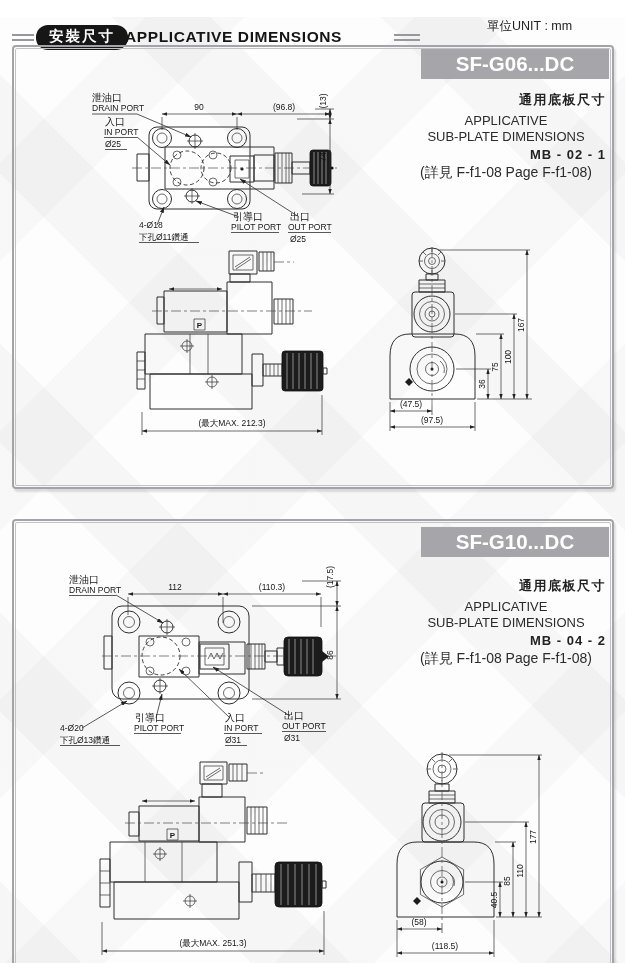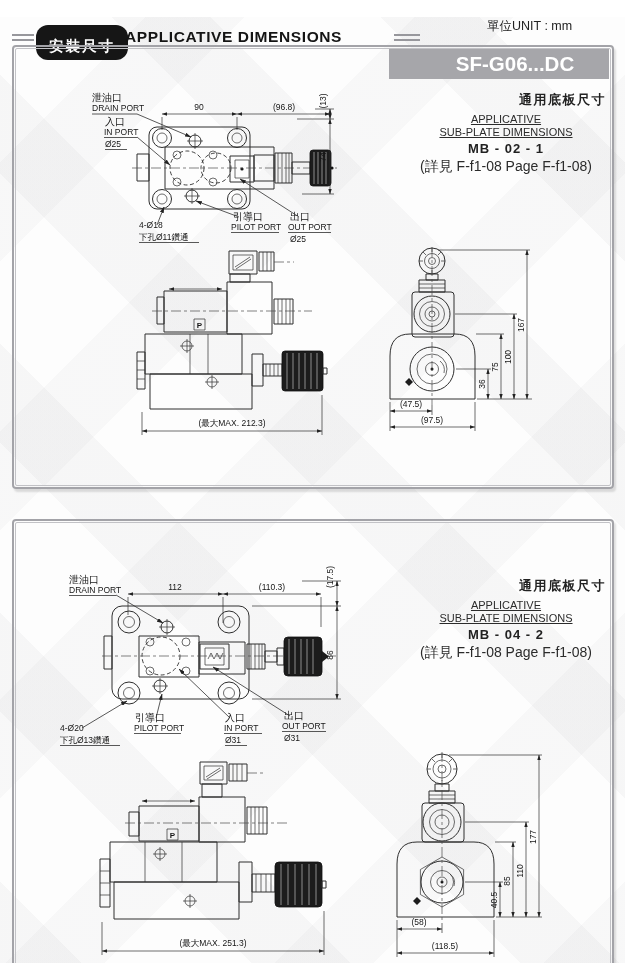--- a/index.html
+++ b/index.html
@@ -7,34 +7,34 @@
     position:relative;width:625px;height:963px;overflow:hidden;
     font-family:"Liberation Sans",sans-serif;color:#1a1a1a;
     background:
       repeating-linear-gradient(45deg, rgba(60,60,70,0.035) 0 70px, transparent 70px 190px),
       repeating-linear-gradient(-45deg, rgba(60,60,70,0.028) 0 70px, transparent 70px 190px),
       #fdfdfd;
     margin-top: 17px;
   }
   .unit{position:absolute;left:487px;top:1px;font-size:12.5px;color:#222;}
   .badge{position:absolute;left:36px;top:8px;background:#161616;color:#fff;
-    border-radius:12px;padding:12px 13px 4px;font-weight:bold;font-size:14.5px;letter-spacing:2px;}
+    border-radius:12px;padding:2px 13px 4px;font-weight:bold;font-size:14.5px;letter-spacing:2px;}
   .hdr-title{position:absolute;left:125px;top:11px;font-weight:bold;font-size:15.5px;letter-spacing:0.6px;color:#141414;}
   .dbl{position:absolute;height:3px;border-top:2px solid #97979c;border-bottom:2px solid #97979c;}
   .panel{position:absolute;left:12px;width:598px;border:2px solid #a3a3a8;border-radius:4px;
     box-shadow:2px 3px 2px rgba(0,0,0,0.12);}
   .panel::before{content:"";position:absolute;inset:1px;border:1px solid #c2c2c6;border-radius:2px;pointer-events:none;}
   .p1{top:28px;height:440px;}
   .p2{top:502px;height:456px;}
   .banner{position:absolute;right:3px;width:188px;height:30px;background:#a6a6aa;color:#fff;
     font-weight:bold;font-size:20.5px;text-align:center;line-height:29px;}
   .info{position:absolute;right:6px;width:200px;text-align:center;color:#222;}
   .i-zh{font-size:13px;font-weight:bold;letter-spacing:1.5px;margin-bottom:4px;text-align:right;}
-  .i-en{font-size:11px;margin-bottom:1px;color:#2b2b2b;text-decoration:underline;}
-  .i-code{font-size:13px;font-weight:bold;letter-spacing:1px;margin:3px 0 2px;}
+  .i-en{font-size:13px;margin-bottom:1px;color:#2b2b2b;}
+  .i-code{font-size:13px;font-weight:bold;letter-spacing:1px;margin:3px 0 2px;text-align:right;}
   .i-ref{font-size:14px;color:#2b2b2b;}
   .drawing{position:absolute;overflow:visible;}
   
   .s{stroke:#2e2e2e;stroke-width:1;fill:none;stroke-linejoin:round;}
   .thin{stroke-width:0.7;}
   .cl{stroke:#4a4a4a;stroke-width:0.7;stroke-dasharray:10 3 3 3;fill:none;}
   .dash{stroke:#2e2e2e;stroke-width:0.9;stroke-dasharray:4 2.5;fill:none;}
   .dim{stroke:#2e2e2e;stroke-width:0.7;fill:none;}
   .ext{stroke:#2e2e2e;stroke-width:0.7;}
   .lead{stroke:#2e2e2e;stroke-width:0.8;fill:none;}
@@ -60,21 +60,21 @@
     </defs>
   </svg>
 
   <div class="unit">單位UNIT : mm</div>
   <div class="dbl" style="left:12px;top:17px;width:22px;"></div>
   <div class="badge">安裝尺寸</div>
   <div class="hdr-title">APPLICATIVE DIMENSIONS</div>
   <div class="dbl" style="left:394px;top:17px;width:26px;"></div>
 
   <div class="panel p1">
-    <div class="banner" style="top:2px;padding-left:32px;">SF-G06...DC</div>
+    <div class="banner" style="top:2px;">SF-G06...DC</div>
     <div class="info" style="top:44px;">
       <div class="i-zh">通用底板尺寸</div>
       <div class="i-en">APPLICATIVE</div>
       <div class="i-en">SUB-PLATE DIMENSIONS</div>
       <div class="i-code">MB - 02 - 1</div>
       <div class="i-ref">(詳見 F-f1-08  Page F-f1-08)</div>
     </div>
 
     <svg class="drawing" style="left:73px;top:42px;" width="252" height="164">
       <g>
@@ -312,20 +312,21 @@
         <line class="dim" x1="132" y1="67" x2="132" y2="152" marker-start="url(#aw)" marker-end="url(#aw)"></line>
         <text class="dm" transform="rotate(-90 129 110)" x="129" y="110">100</text>
         <line class="ext" x1="56" y1="3" x2="148" y2="3"></line>
         <line class="dim" x1="145" y1="3" x2="145" y2="152" marker-start="url(#aw)" marker-end="url(#aw)"></line>
         <text class="dm" transform="rotate(-90 142 78)" x="142" y="78">167</text>
       </g>
     </svg>
   </div>
 
   <div class="panel p2">
+    <div class="banner" style="top:6px;">SF-G10...DC</div>
     <div class="info" style="top:56px;">
       <div class="i-zh">通用底板尺寸</div>
       <div class="i-en">APPLICATIVE</div>
       <div class="i-en">SUB-PLATE DIMENSIONS</div>
       <div class="i-code">MB - 04 - 2</div>
       <div class="i-ref">(詳見 F-f1-08  Page F-f1-08)</div>
     </div>
 
     <svg class="drawing" style="left:26px;top:46px;" width="312" height="190">
       <g>

